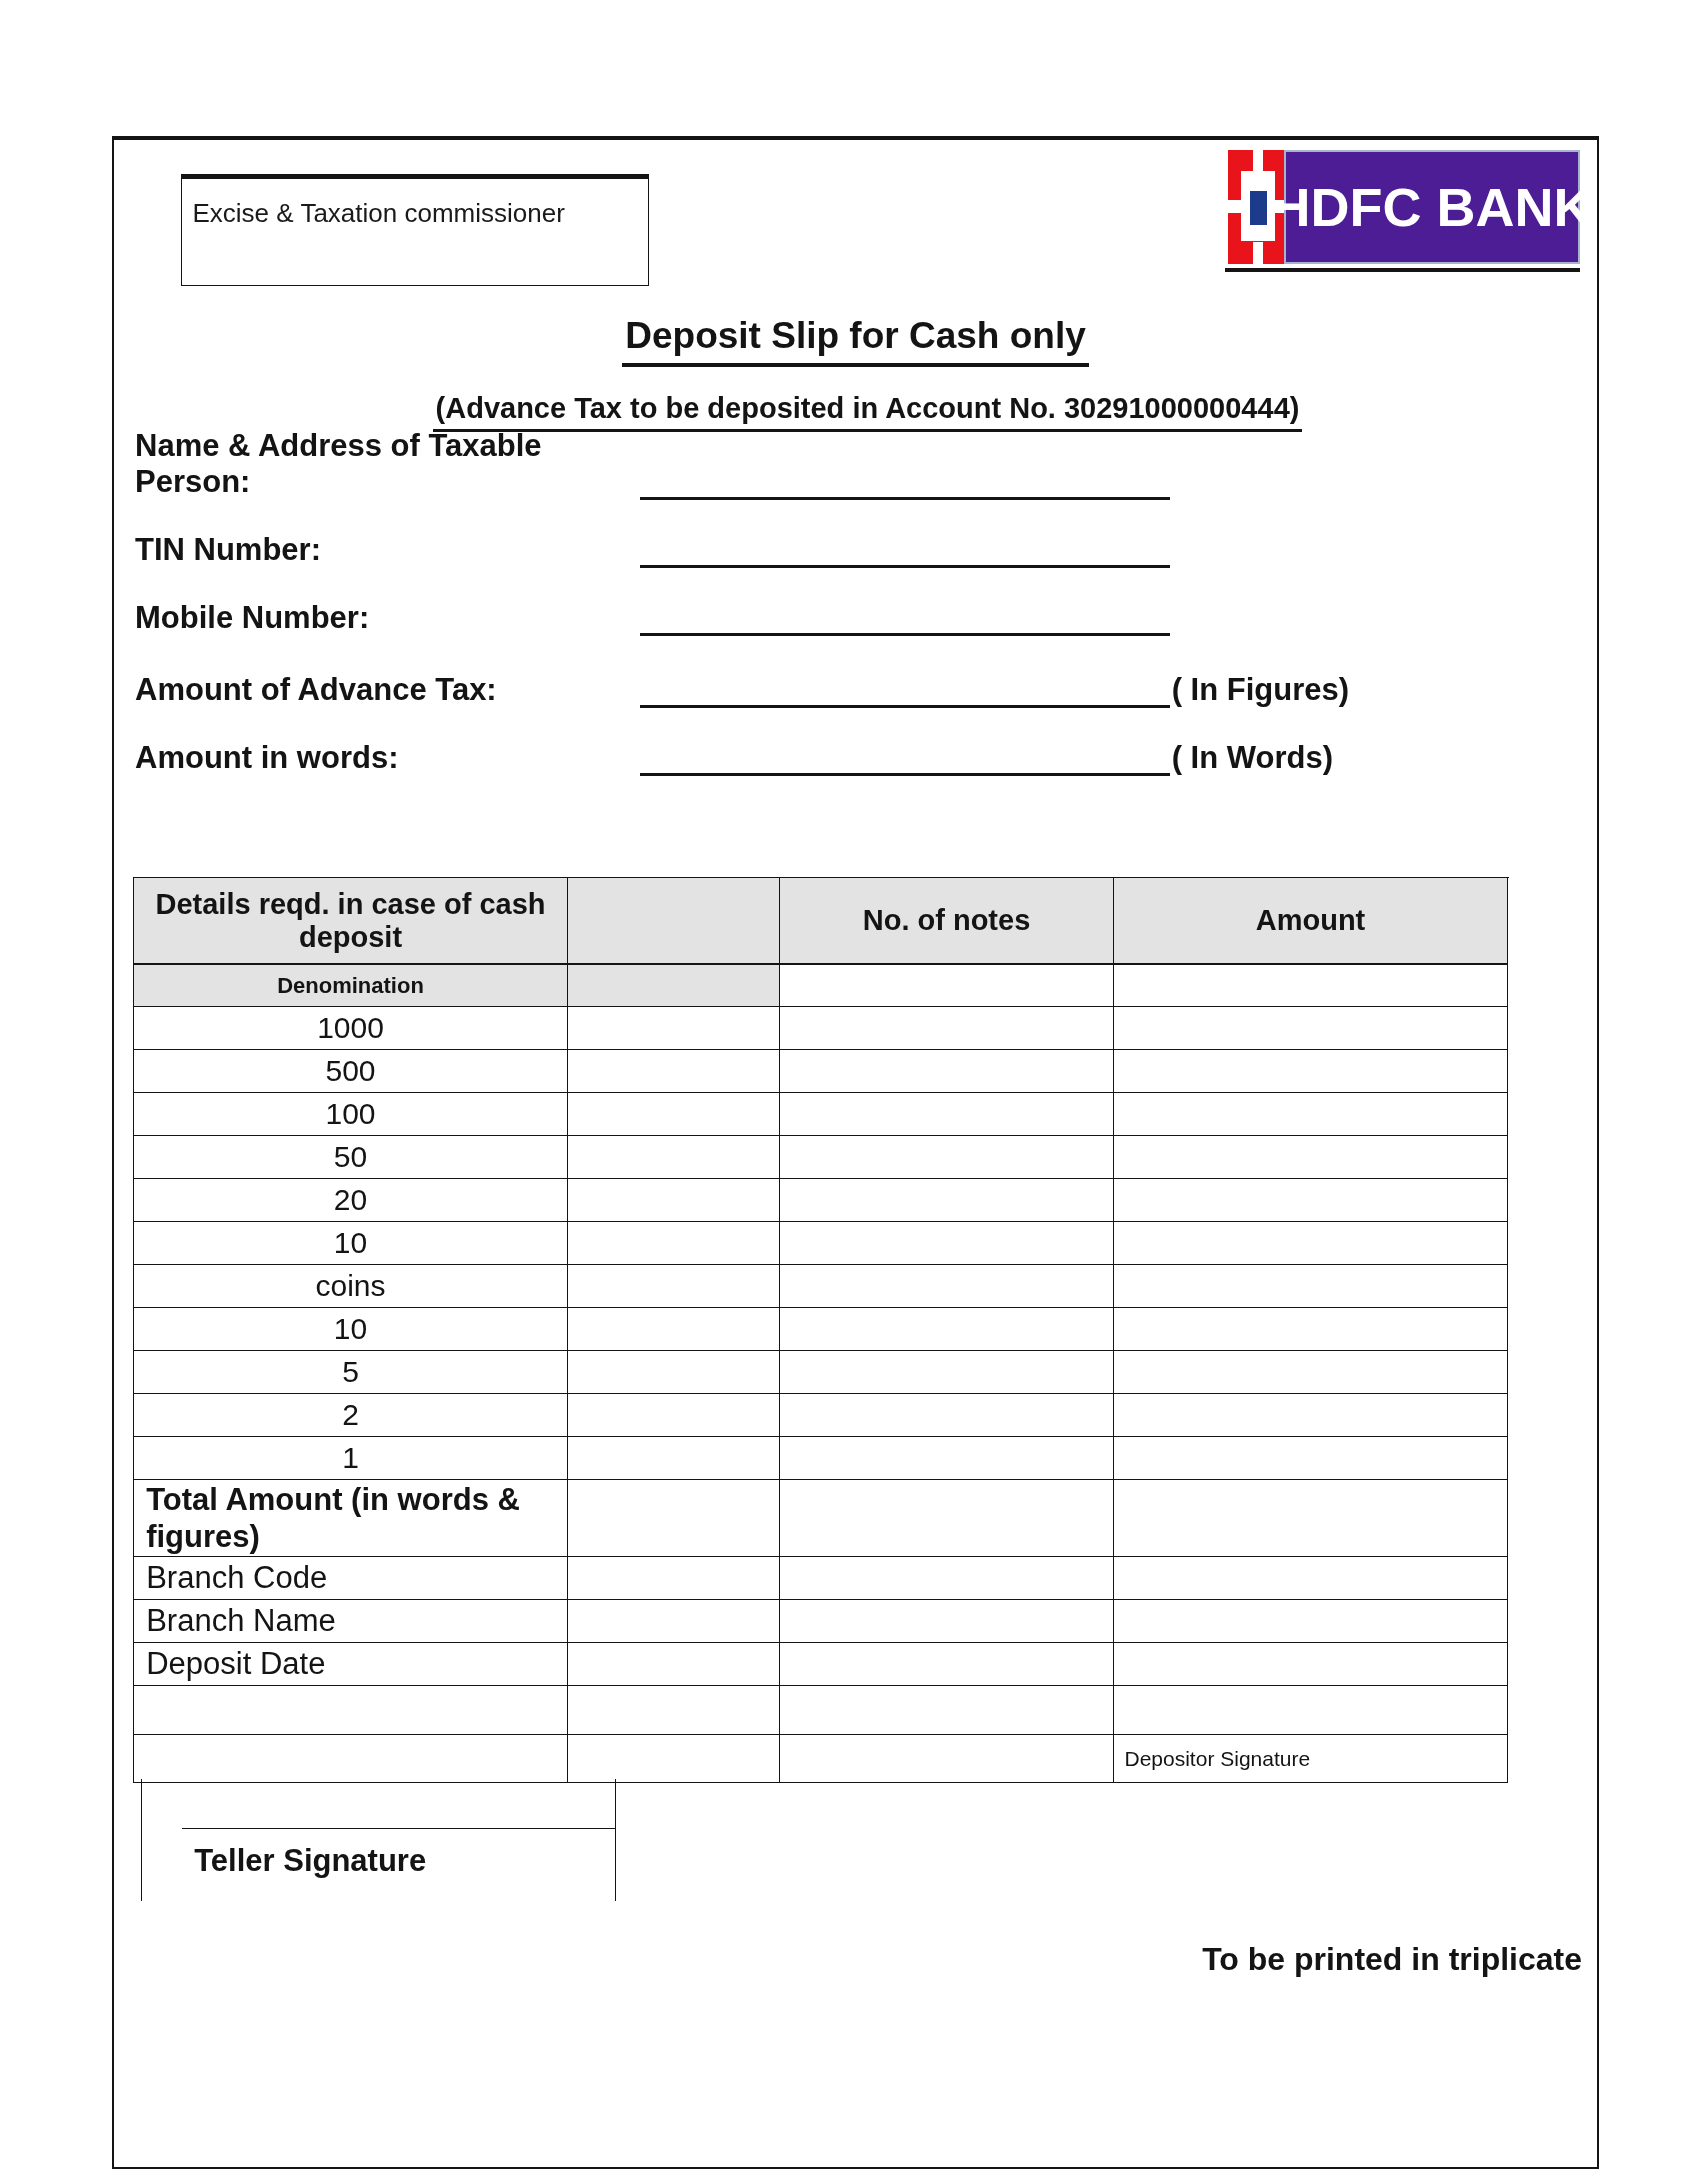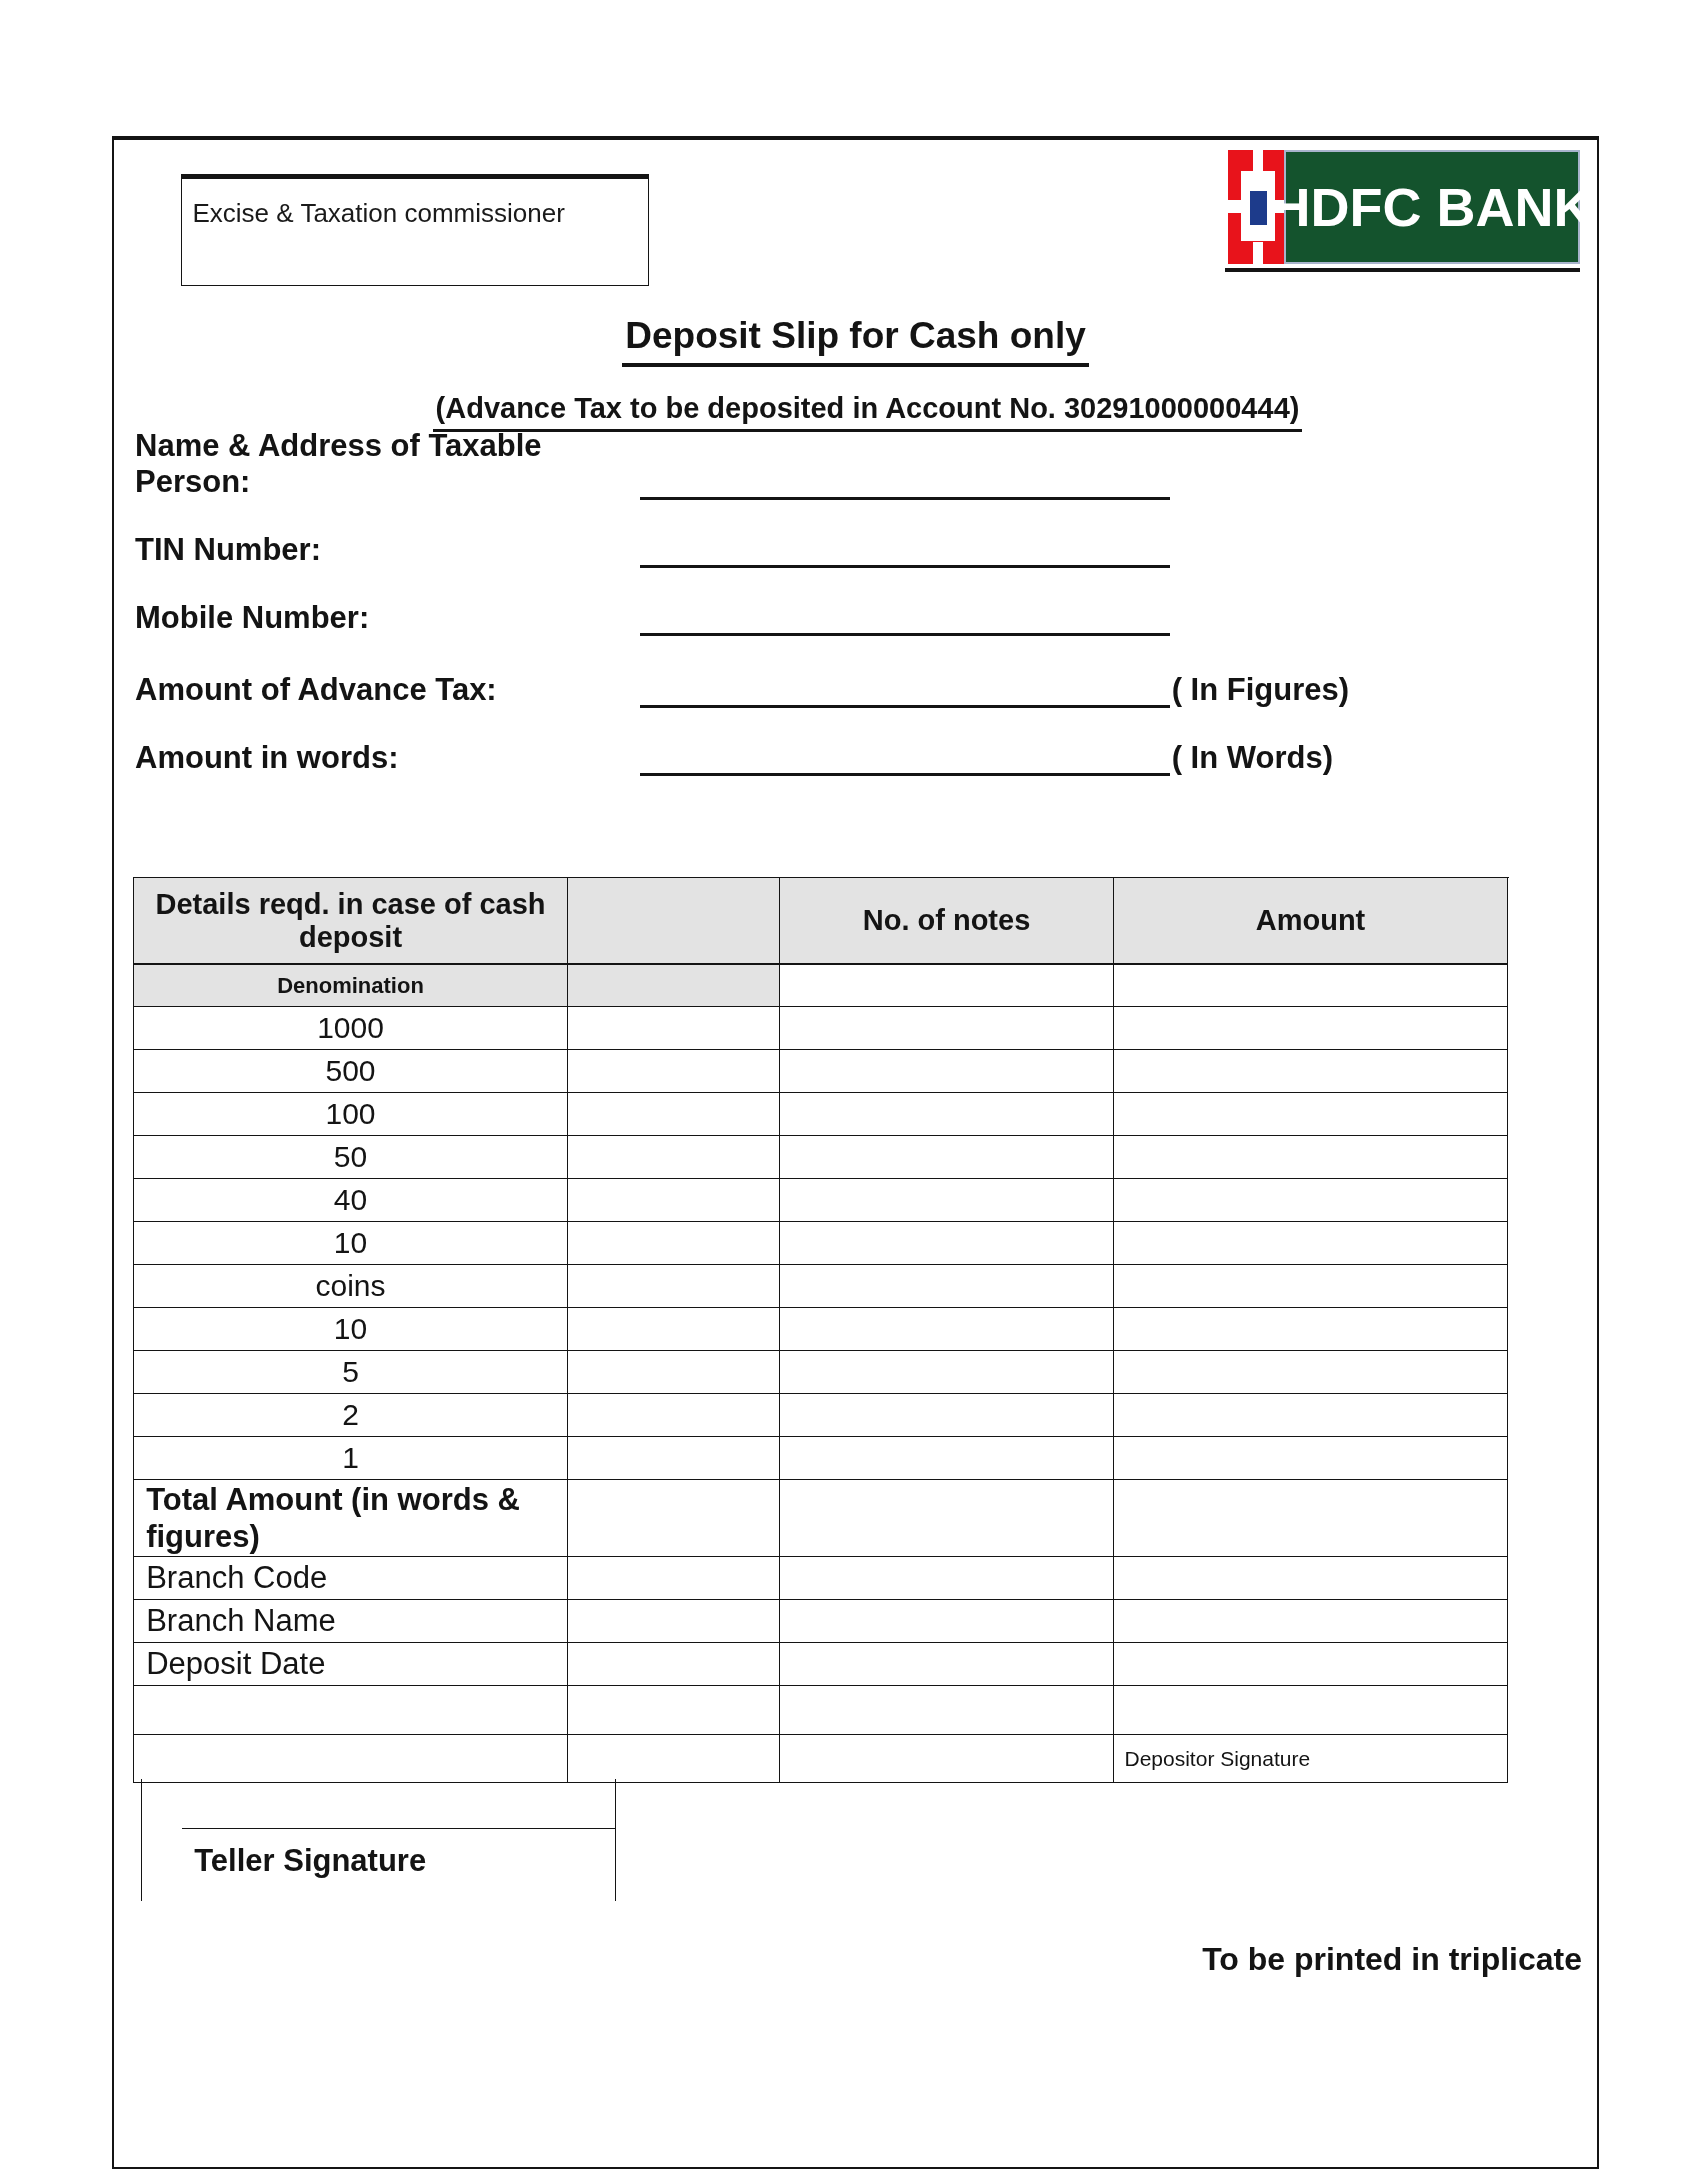--- a/index.html
+++ b/index.html
@@ -21,21 +21,21 @@
   
   .logo { position:absolute; left:1114px; top:9.6px; width:352px; height:114px; display:flex; }
   .logo-mark { position:relative; width:56px; height:114px; background:#e8131b; }
   .logo-mark .white-rect { position:absolute; left:24%; top:19%; width:60%; height:61%; background:#fff; }
   .logo-mark .navy-center { position:absolute; left:40%; top:36%; width:29%; height:30%; background:#1d3b8b; }
   .logo-mark .slit-top    { position:absolute; left:44%; top:0; width:18%; height:19%; background:#fff; }
   .logo-mark .slit-bottom { position:absolute; left:44%; bottom:0; width:18%; height:19%; background:#fff; }
   .logo-mark .slit-left   { position:absolute; left:0; top:44%; width:24%; height:12%; background:#fff; }
   .logo-mark .slit-right  { position:absolute; right:0; top:44%; width:16%; height:12%; background:#fff; }
   .logo-banner {
-    width:296px; height:114px; background:#14532d; border:2.6px solid #a8b4cc;
+    width:296px; height:114px; background:#4c1d95; border:2.6px solid #a8b4cc;
     display:flex; align-items:center; justify-content:center;
     color:#fff; font-size:54px; font-weight:800; letter-spacing:0px; white-space:nowrap;
   }
   .logo-underline { position:absolute; left:1111px; top:128px; width:355px; height:4.4px; background:#141414; }
   
   .title-wrap { position:absolute; left:0; right:0; top:175px; text-align:center; }
   .title-wrap span { display:inline-block; font-size:37px; font-weight:bold; border-bottom:4.4px solid #141414; padding:0 3.5px 6.1px 3.5px; }
   .subtitle-wrap { position:absolute; left:0; right:0; top:252px; text-align:center;padding-left:24px; }
   .subtitle-wrap span { display:inline-block; font-size:29px; font-weight:bold; border-bottom:3.5px solid #141414; padding:0 2.6px 4.4px 2.6px; }
   
@@ -167,21 +167,21 @@
           <div class="cell c3"></div>
           <div class="cell c4"></div>
         </div>
         <div class="trow deno-row">
           <div class="cell c1">50</div>
           <div class="cell c2"></div>
           <div class="cell c3"></div>
           <div class="cell c4"></div>
         </div>
         <div class="trow deno-row">
-          <div class="cell c1">40</div>
+          <div class="cell c1">20</div>
           <div class="cell c2"></div>
           <div class="cell c3"></div>
           <div class="cell c4"></div>
         </div>
         <div class="trow deno-row">
           <div class="cell c1">10</div>
           <div class="cell c2"></div>
           <div class="cell c3"></div>
           <div class="cell c4"></div>
         </div>

